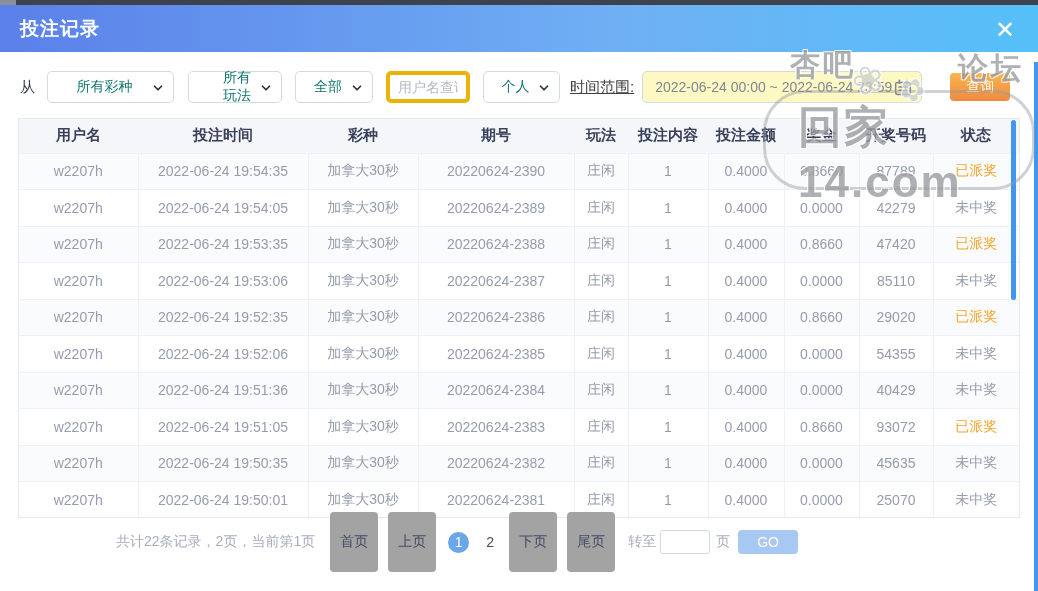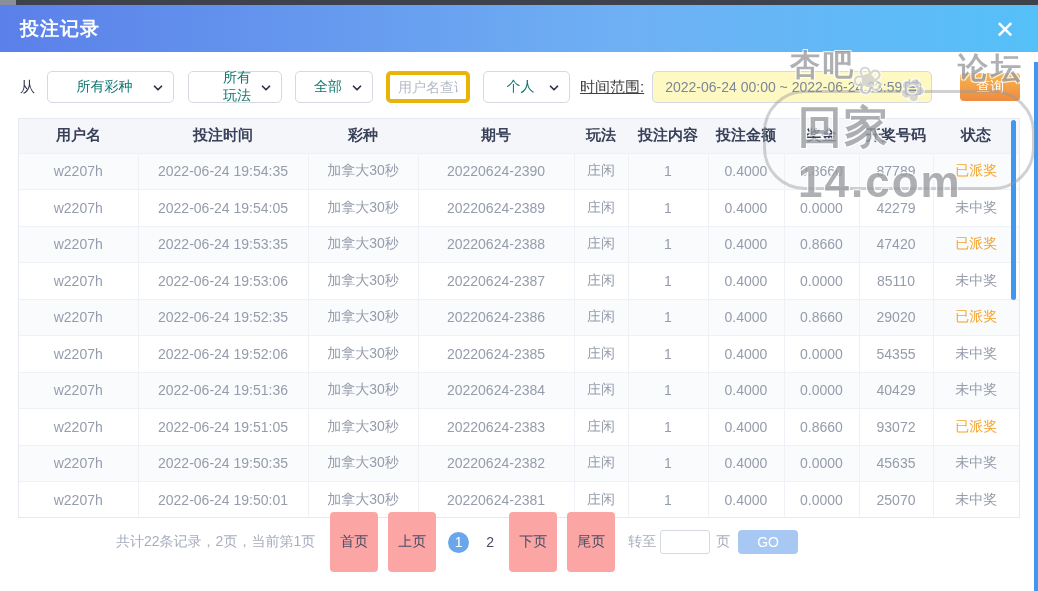--- a/index.html
+++ b/index.html
@@ -25,21 +25,21 @@
   .select { position:relative; height:32px; border:1px solid #d5dae2; border-radius:5px; background:#fff;
     display:flex; align-items:center; justify-content:center; font-size:14px; color:#0f766e; cursor:pointer;
     padding:0 22px 0 10px; }
   .select .chev { position:absolute; right:8px; top:9px; }
   .sel-lottery { width:127px; margin-right:14px; }
   .sel-play   { width:94px;  margin-right:13px;padding-left:34px; }
   .sel-scope  { width:78px;  margin-right:13px; }
   .username-input { width:84px; height:32px; border:4px solid #eab308; border-radius:5px; font-size:14px;
     color:#2b3342; padding:0 8px; margin-right:13px; font-family:inherit; }
   .username-input::placeholder { color:#b3bac6; }
-  .sel-person { width:87px; margin-right:10px; }
+  .sel-person { width:77px; margin-right:10px; }
   .time-label { font-size:15px; color:#404040; margin-right:8px; white-space:nowrap;text-decoration:underline; }
   .date-box { position:relative; width:280px; height:32px; border:1px solid #d5dae2; border-radius:5px;
     background:#fef9c3; display:flex; align-items:center; padding:0 34px 0 12px; cursor:pointer; }
   .date-value { font-size:14px; color:#7d8698; white-space:nowrap; }
   .date-box .cal { position:absolute; right:7px; top:5px; }
   .search-btn { margin-left:28px; width:60px; height:28px; border:none; border-radius:4px;
     background:linear-gradient(180deg,#f9b44f,#ef8b3f); color:#fff; font-size:14px; cursor:pointer;
     font-family:inherit; }
 
   
@@ -59,21 +59,21 @@
   
   .table-scroll-thumb { position:absolute; left:1011px; top:120px; width:5px; height:180px;
     background:#3f97f0; border-radius:3px; cursor:pointer; }
   .page-scrollbar { position:absolute; left:1034px; top:62px; width:4px; height:529px;
     background:#3f97f0; cursor:pointer; }
 
   
   .pagination { position:absolute; left:0; top:529px; width:1038px; height:26px; display:flex;
     align-items:center; justify-content:center; transform:translateX(-62px); }
   .pg-summary { font-size:14px; color:#a6adbd; margin-right:10px; }
-  .pg-btn { background:#fca5a5; color:#454d63; font-size:14px; border:none; border-radius:4px;
+  .pg-btn { background:#a3a3a3; color:#454d63; font-size:14px; border:none; border-radius:4px;
     padding:21px 10px; margin:0 5px; cursor:pointer; font-family:Liberation Serif, serif; }
   .pg-num { font-size:14px; color:#454d63; margin:0 7px; cursor:pointer; min-width:14px; text-align:center; }
   .pg-num.current { background:#6aa6ea; color:#fff; border-radius:50%; width:21px; height:21px;
     line-height:21px; min-width:0; }
   .goto-label { font-size:14px; color:#a6adbd; margin:0 4px 0 8px; }
   .goto-input { width:50px; height:24px; border:1px solid #d5dae2; border-radius:3px; font-family:inherit;
     font-size:14px; padding:0 4px; }
   .goto-unit { font-size:14px; color:#a6adbd; margin:0 8px 0 6px; }
   .go-btn { background:#a7c8f2; color:#fff; font-size:14px; border:none; border-radius:4px;
     padding:4px 19px; cursor:pointer; font-family:inherit; }

